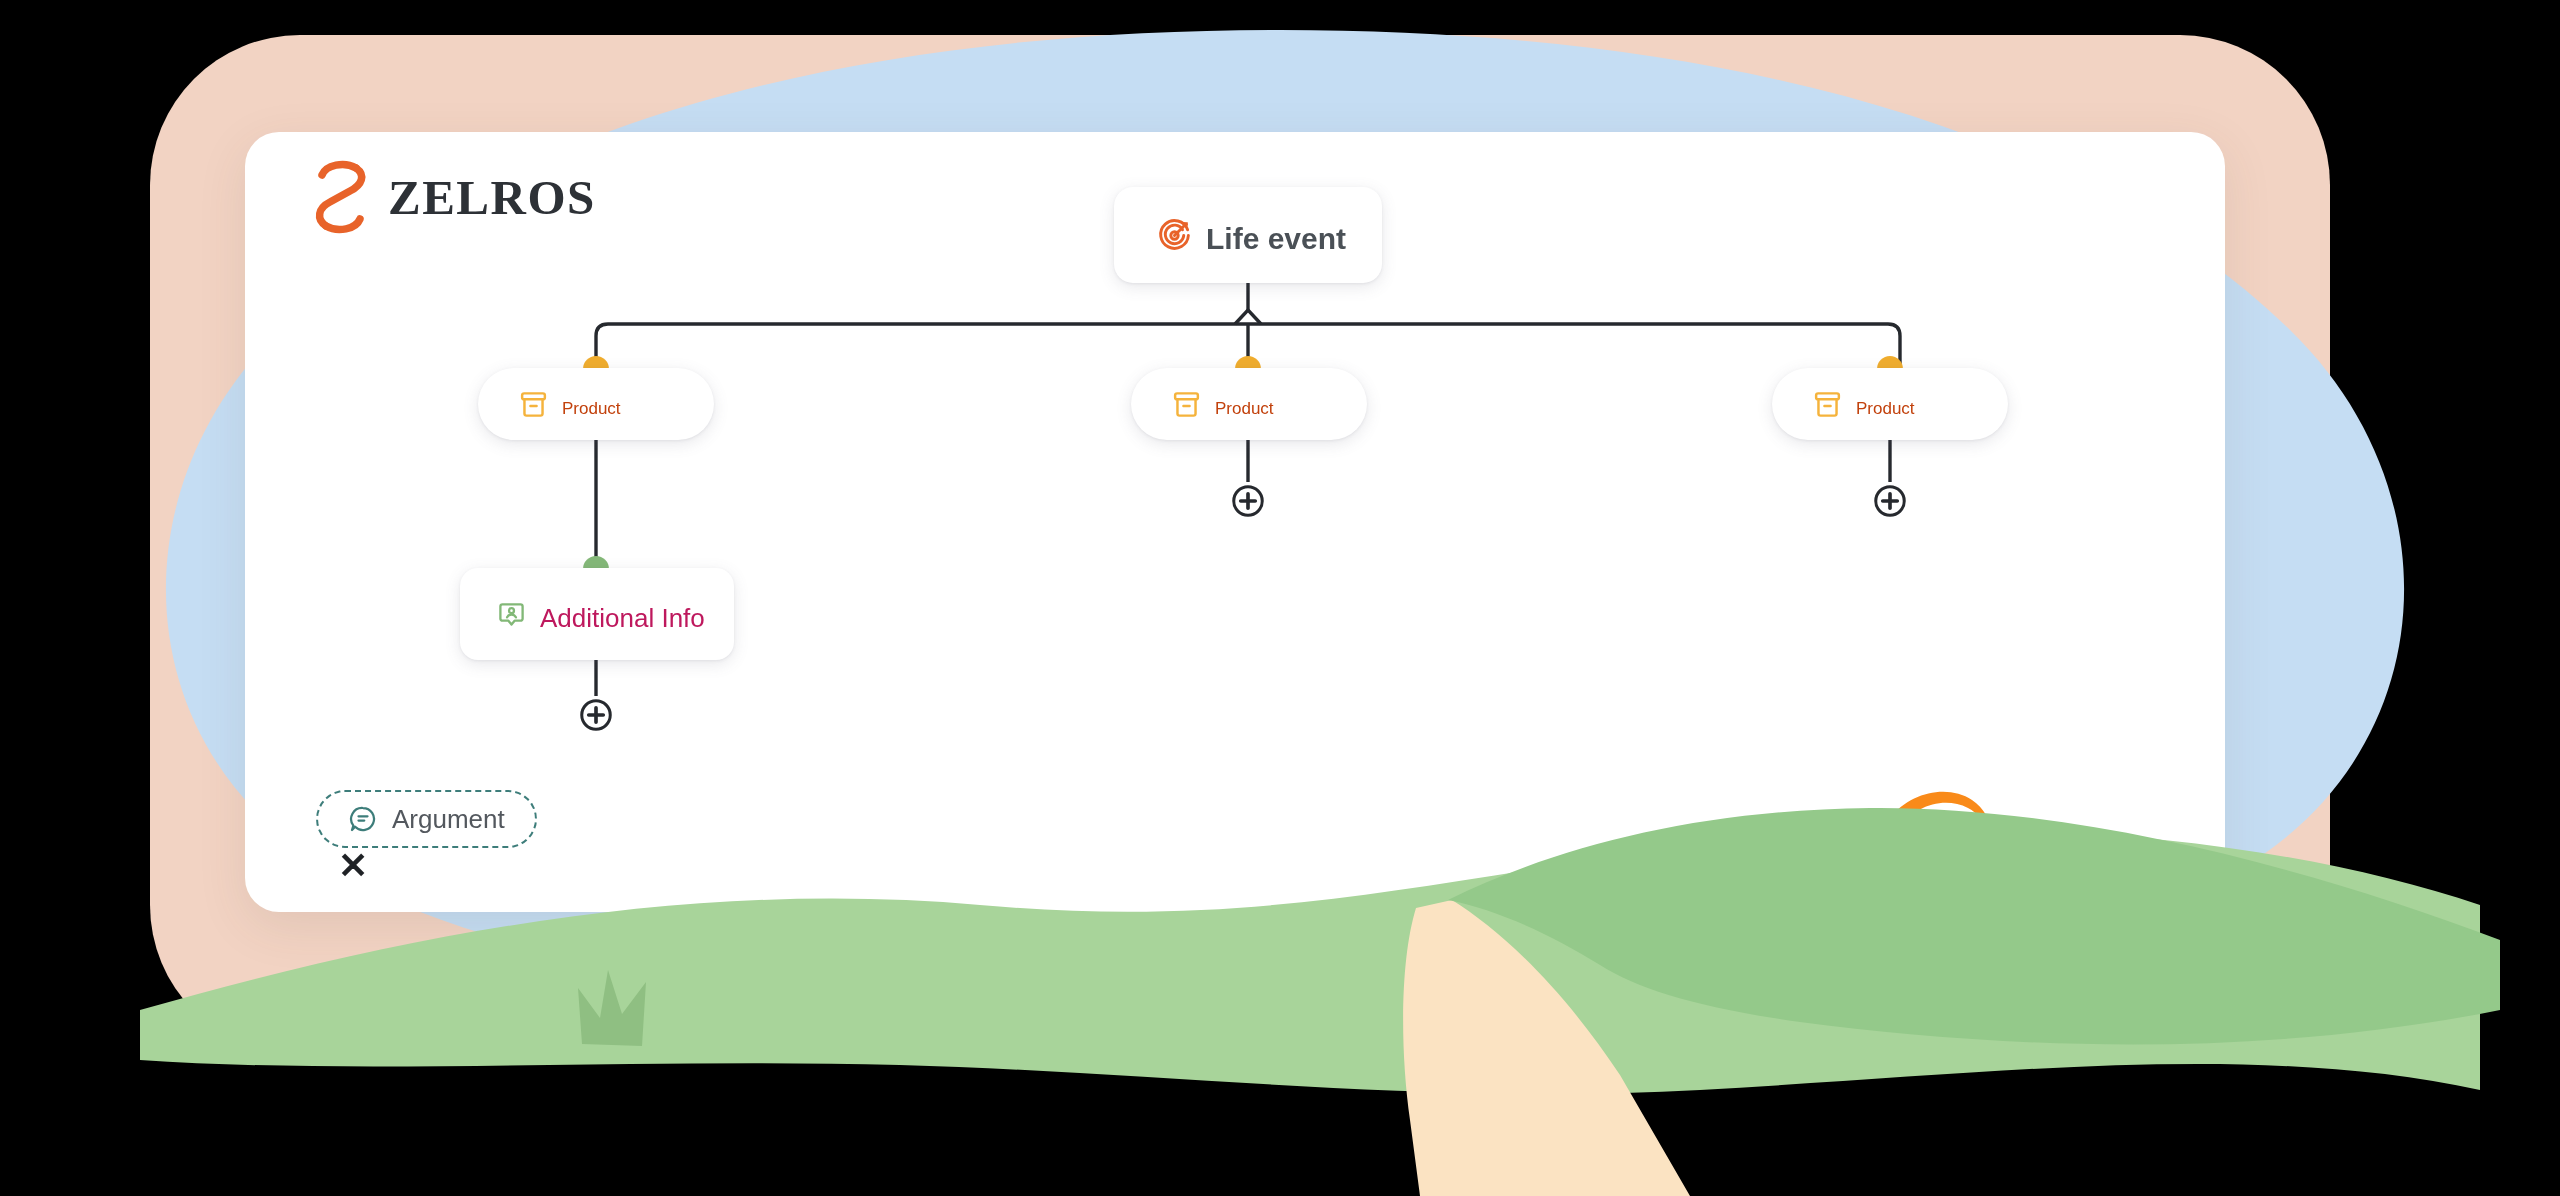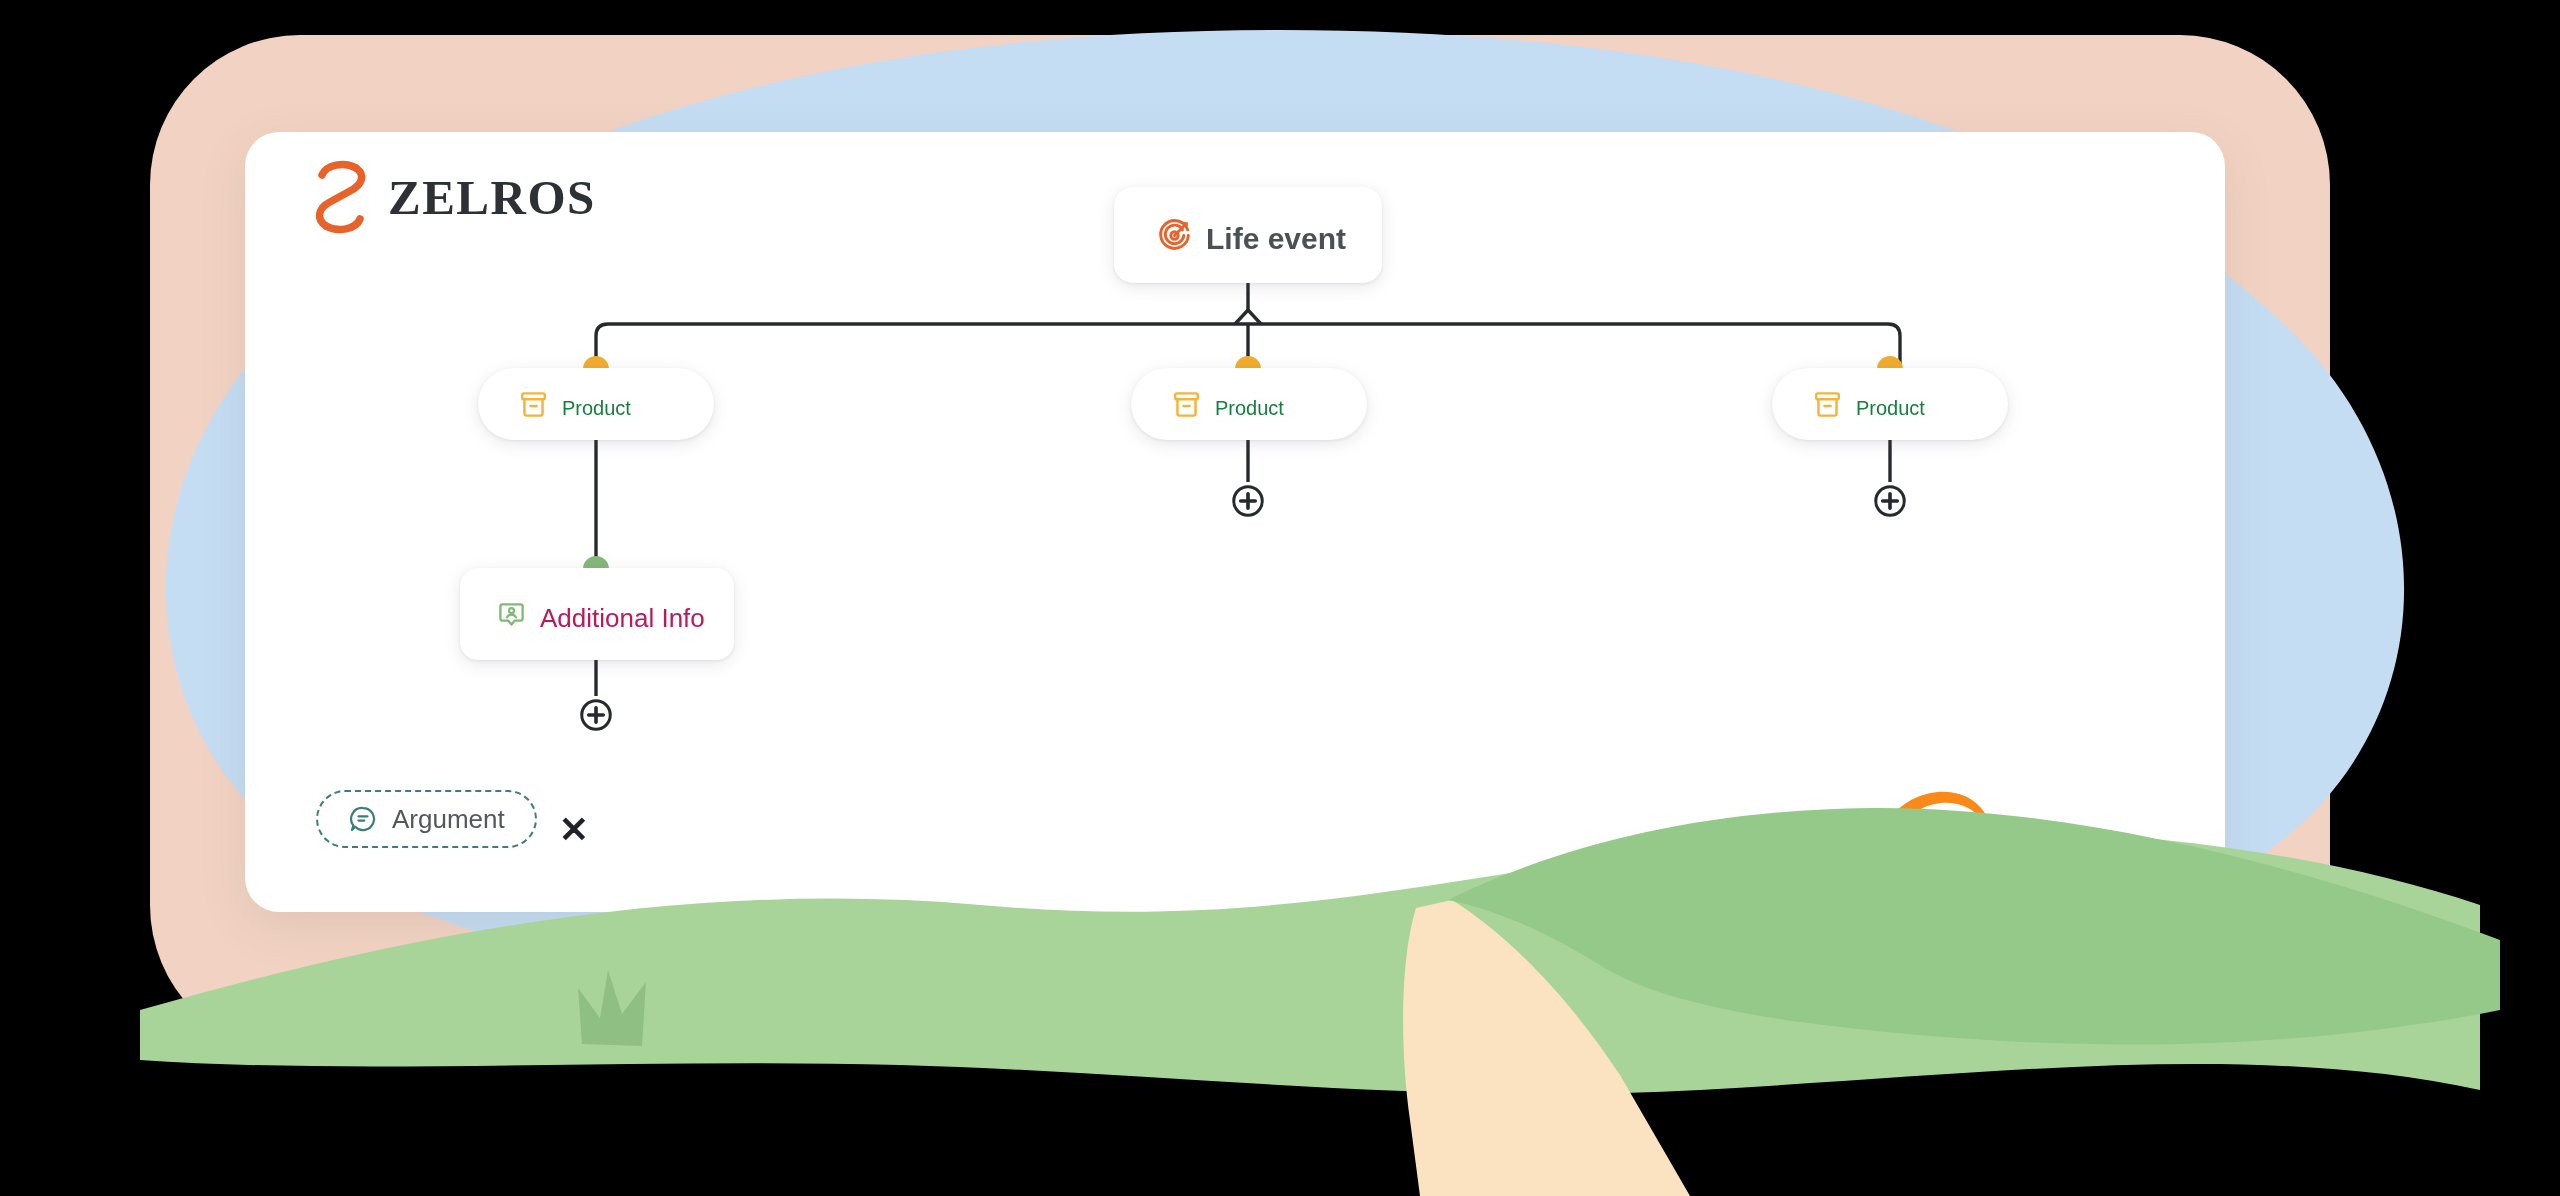--- a/index.html
+++ b/index.html
@@ -86,21 +86,21 @@
     border-radius: 19px;
   }
   #node-life-event .node-label { font-size: 30px; }
   #node-life-event .node-icon svg { width: 37px; height: 37px; }
 
   .node-product {
     width: 236px; height: 72px;
     padding: 0 0 0 40px;
     border-radius: 36px;
   }
-  .node-product .node-label { font-size: 20px; color: #15803d; font-weight: 500; }
+  .node-product .node-label { font-size: 17px; color: #c2410c; font-weight: 500; }
   .node-product .node-icon svg { width: 31px; height: 31px; }
   #node-product-1 { left: 478px; top: 368px; }
   #node-product-2 { left: 1131px; top: 368px; }
   #node-product-3 { left: 1772px; top: 368px; }
 
   #node-additional-info {
     left: 460px; top: 568px;
     width: 274px; height: 92px;
     padding: 0 0 0 36px;
     border-radius: 18px;
@@ -126,23 +126,24 @@
     cursor: pointer;
   }
   .plus-btn svg { width: 38px; height: 38px; display: block; }
 
   
   #chip-row {
     position: absolute;
     left: 316px;
     top: 790px;
     display: flex;
-    align-items: flex-end;
+    align-items: flex-start;
     gap: 0;
     z-index: 20;
+    flex-direction: column;
   }
   .chip {
     display: flex;
     align-items: center;
     gap: 14px;
     height: 58px;
     padding: 0 30px;
     border-radius: 29px;
     background: #ffffff;
     font-size: 26px;

